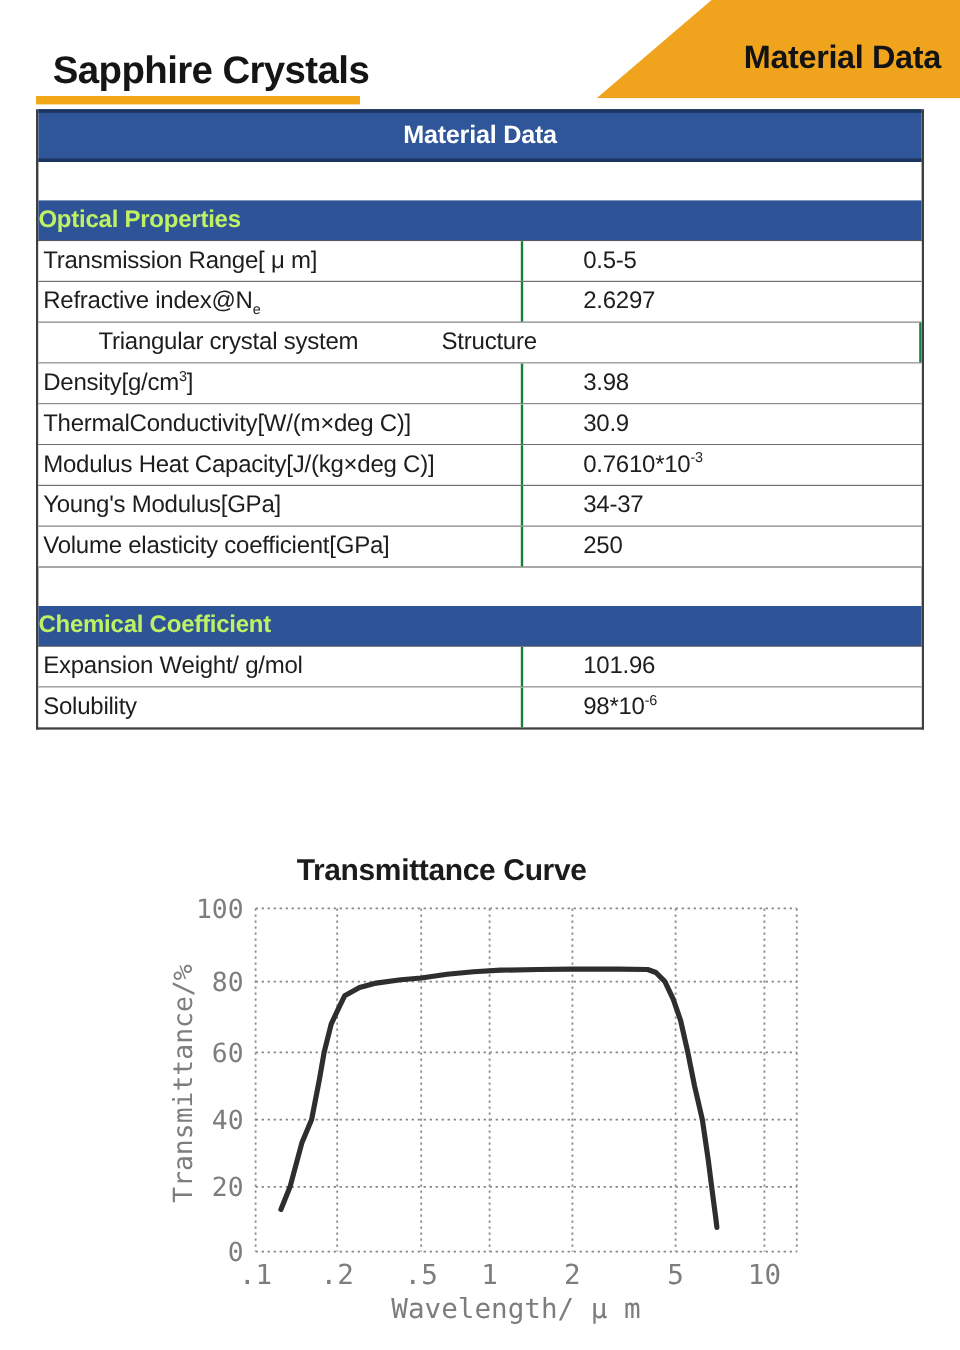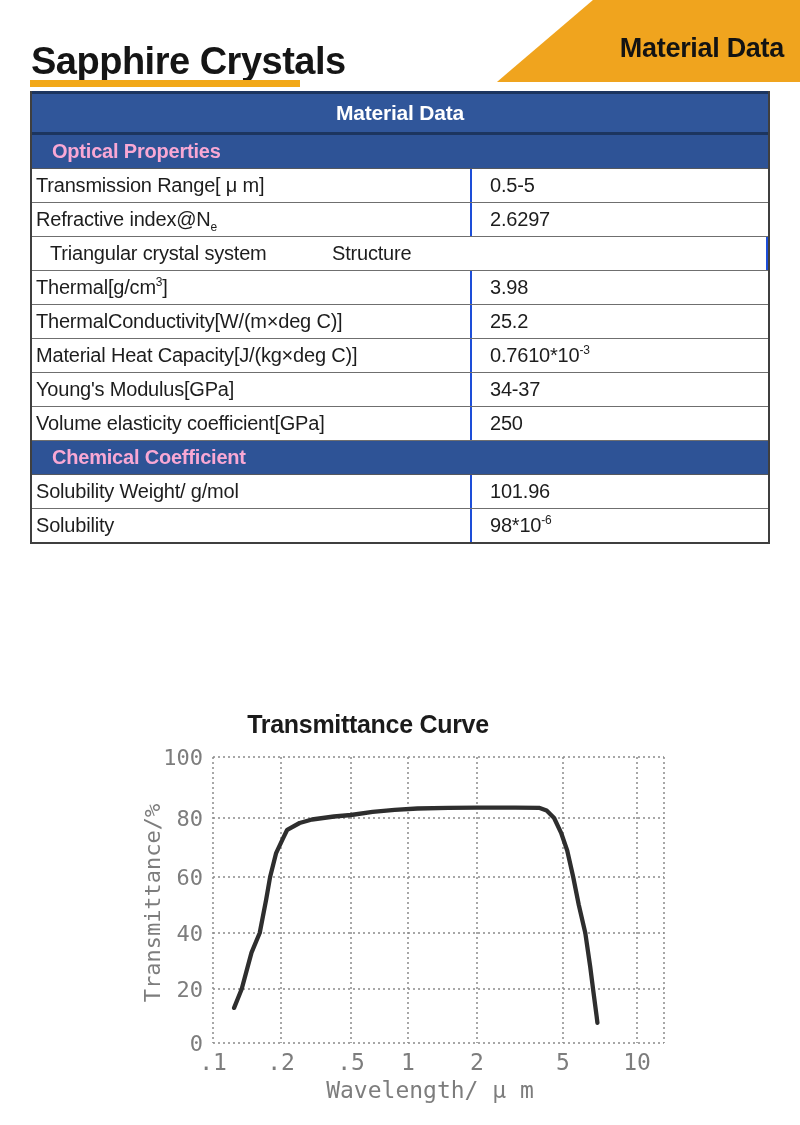--- a/index.html
+++ b/index.html
@@ -2,22 +2,22 @@
 <html><head>
 <meta charset="utf-8">
 <style>
   html,body{margin:0;padding:0;}
   body{
     width:800px;height:1125px;position:relative;background:#ffffff;
     font-family:"Liberation Sans",sans-serif;color:#1d1d1d;overflow:hidden;
   }
   
   .page-title{
-    position:absolute;left:31px;top:42px;margin:0;
-    font-size:38px;font-weight:bold;letter-spacing:-0.5px;color:#151515;line-height:1;
+    position:absolute;left:44px;top:42px;margin:0;
+    font-size:32px;font-weight:bold;letter-spacing:-0.5px;color:#151515;line-height:1;
   }
   .title-underline{
     position:absolute;left:30px;top:80px;width:270px;height:7px;background:#F2A818;
   }
   .corner-banner{
     position:absolute;left:480px;top:0;width:320px;height:82px;background:#F0A41E;
     clip-path:polygon(35.3% 0,100% 0,100% 100%,5.3% 100%);
     display:flex;align-items:center;justify-content:flex-end;
     box-sizing:border-box;padding-right:16px;padding-top:14px;
   }
@@ -27,28 +27,28 @@
     position:absolute;left:30px;top:91px;width:740px;box-sizing:border-box;
     border-left:2px solid #3f3f3f;border-right:2px solid #3f3f3f;border-bottom:2px solid #3f3f3f;
     letter-spacing:-0.2px;
   }
   .tbl-title{
     background:#30569A;color:#fff;font-weight:bold;font-size:21px;text-align:center;
     height:38px;line-height:38px;
     border-top:3px solid #1C355F;border-bottom:3px solid #1C355F;
   }
   .sec-header{
-    background:#2E5396;color:#f9a8d4;font-weight:bold;font-size:20px;
-    height:33px;line-height:33px;padding-left:20px;border-bottom:1px solid #55585e;
+    background:#2E5396;color:#bef264;font-weight:bold;font-size:20px;
+    height:33px;line-height:33px;padding-left:0;border-bottom:1px solid #55585e;margin-top:32px;
   }
   .trow{display:flex;height:33px;border-bottom:1px solid #6f6f6f;background:#fff;}
   .trow:last-child{border-bottom:none;justify-content:flex-end;}
   .tcell{font-size:20px;line-height:33px;white-space:nowrap;overflow:hidden;}
-  .tcell.lbl{width:440px;padding-left:4px;border-right:2px solid #1d4ed8;box-sizing:border-box;}
-  .tcell.val{flex:1;padding-left:18px;}
+  .tcell.lbl{width:404px;padding-left:4px;border-right:2px solid #15803d;box-sizing:border-box;}
+  .tcell.val{flex:1;padding-left:18px;margin-left:32px;}
   .tcell sup{font-size:60%;line-height:0;}
   .tcell sub{font-size:60%;line-height:0;}
   
   .chart-svg{position:absolute;left:0;top:690px;}
   .chart-title{font-family:"Liberation Sans",sans-serif;font-size:25px;font-weight:bold;fill:#1b1b1b;letter-spacing:-0.3px;}
   .axis-label{font-family:"DejaVu Sans Mono",monospace;fill:#7d7d7d;}
   .tick-label{font-family:"DejaVu Sans Mono",monospace;fill:#7d7d7d;}
   .gridline{stroke:#8a8a8a;stroke-width:1.5;stroke-dasharray:2 3;fill:none;}
   .curve{stroke:#2e2e2e;stroke-width:4.3;fill:none;stroke-linejoin:round;stroke-linecap:round;}
 </style>
@@ -71,42 +71,42 @@
       </div>
       <div class="trow">
         <div class="tcell lbl"><span>Refractive index@N</span><sub>e</sub></div>
         <div class="tcell val"><span>2.6297</span></div>
       </div>
       <div class="trow">
         <div class="tcell val"><span>Triangular crystal system</span></div>
         <div class="tcell lbl"><span>Structure</span></div>
       </div>
       <div class="trow">
-        <div class="tcell lbl"><span>Thermal[g/cm</span><sup>3</sup><span>]</span></div>
+        <div class="tcell lbl"><span>Density[g/cm</span><sup>3</sup><span>]</span></div>
         <div class="tcell val"><span>3.98</span></div>
       </div>
       <div class="trow">
         <div class="tcell lbl"><span>ThermalConductivity[W/(m×deg C)]</span></div>
-        <div class="tcell val"><span>25.2</span></div>
+        <div class="tcell val"><span>30.9</span></div>
       </div>
       <div class="trow">
-        <div class="tcell lbl"><span>Material Heat Capacity[J/(kg×deg C)]</span></div>
+        <div class="tcell lbl"><span>Modulus Heat Capacity[J/(kg×deg C)]</span></div>
         <div class="tcell val"><span>0.7610*10</span><sup>-3</sup></div>
       </div>
       <div class="trow">
         <div class="tcell lbl"><span>Young's Modulus[GPa]</span></div>
         <div class="tcell val"><span>34-37</span></div>
       </div>
       <div class="trow">
         <div class="tcell lbl"><span>Volume elasticity coefficient[GPa]</span></div>
         <div class="tcell val"><span>250</span></div>
       </div>
       <div class="sec-header">Chemical Coefficient</div>
       <div class="trow">
-        <div class="tcell lbl"><span>Solubility Weight/ g/mol</span></div>
+        <div class="tcell lbl"><span>Expansion Weight/ g/mol</span></div>
         <div class="tcell val"><span>101.96</span></div>
       </div>
       <div class="trow">
         <div class="tcell lbl"><span>Solubility</span></div>
         <div class="tcell val"><span>98*10</span><sup>-6</sup></div>
       </div>
     </div>
 </div>
 
 <svg id="chart-svg" class="chart-svg" width="800" height="435" viewBox="0 690 800 435" xmlns="http://www.w3.org/2000/svg">

